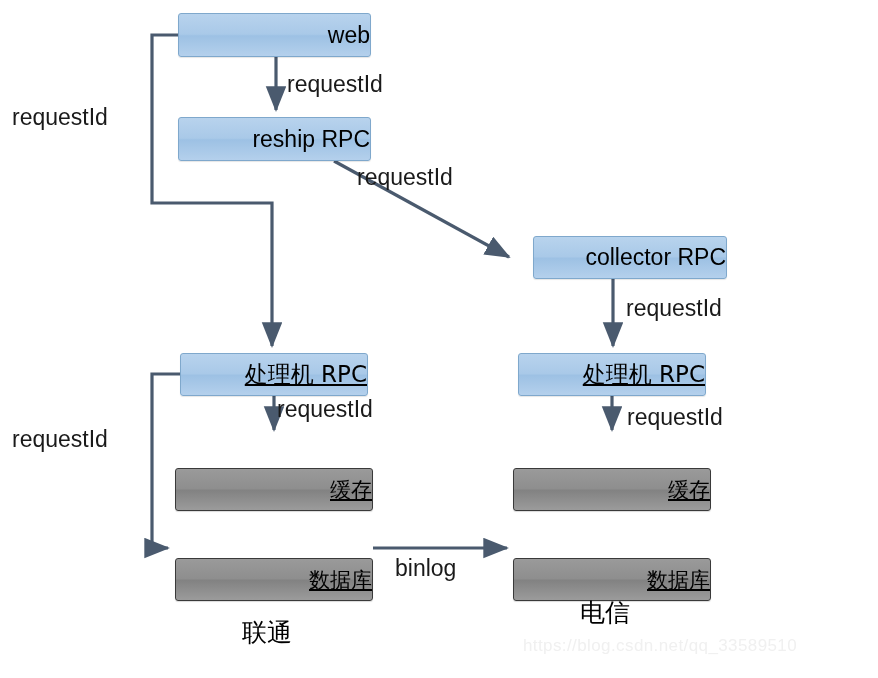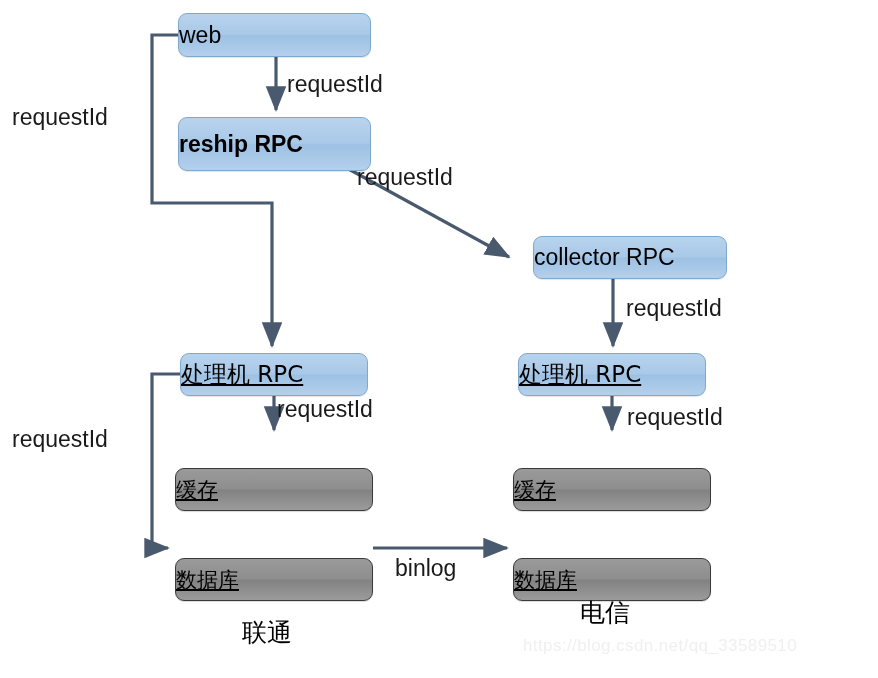--- a/index.html
+++ b/index.html
@@ -22,22 +22,22 @@
     top: 0;
     width: 878px;
     height: 678px;
     pointer-events: none;
   }
   .node {
     position: absolute;
     box-sizing: border-box;
     display: flex;
     align-items: center;
-    justify-content: flex-start;
-    border-radius: 9px;
+    justify-content: flex-end;
+    border-radius: 3px;
     text-align: center;
     white-space: nowrap;
   }
   .node-blue {
     background: linear-gradient(to bottom, #b8d3ed 0%, #a9c9e8 48%, #9dc1e4 52%, #b4d0ec 100%);
     border: 1px solid #7fa8cc;
     box-shadow: 0 1px 1px rgba(0,0,0,0.10);
     color: #000000;
     font-size: 23px;
   }
@@ -121,21 +121,21 @@
 
     <g>
       <path d="M373,548 L507,548" stroke="#4a5a6e" stroke-width="3.2" fill="none" marker-end="url(#arrow)"></path>
     </g>
   </svg>
 
   <div class="node node-blue" style="left:178px; top:13px; width:193px; height:44px;">
     <span>web</span>
   </div>
 
-  <div class="node node-blue" style="left:178px; top:117px; width:193px; height:54px;font-weight:bold;">
+  <div class="node node-blue" style="left:178px; top:117px; width:193px; height:44px;">
     <span>reship RPC</span>
   </div>
 
   <div class="node node-blue" style="left:533px; top:236px; width:194px; height:43px;">
     <span>collector RPC</span>
   </div>
 
   <div class="node node-blue" style="left:180px; top:353px; width:188px; height:43px;">
     <span class="node-label-cn">处理机 RPC</span>
   </div>

